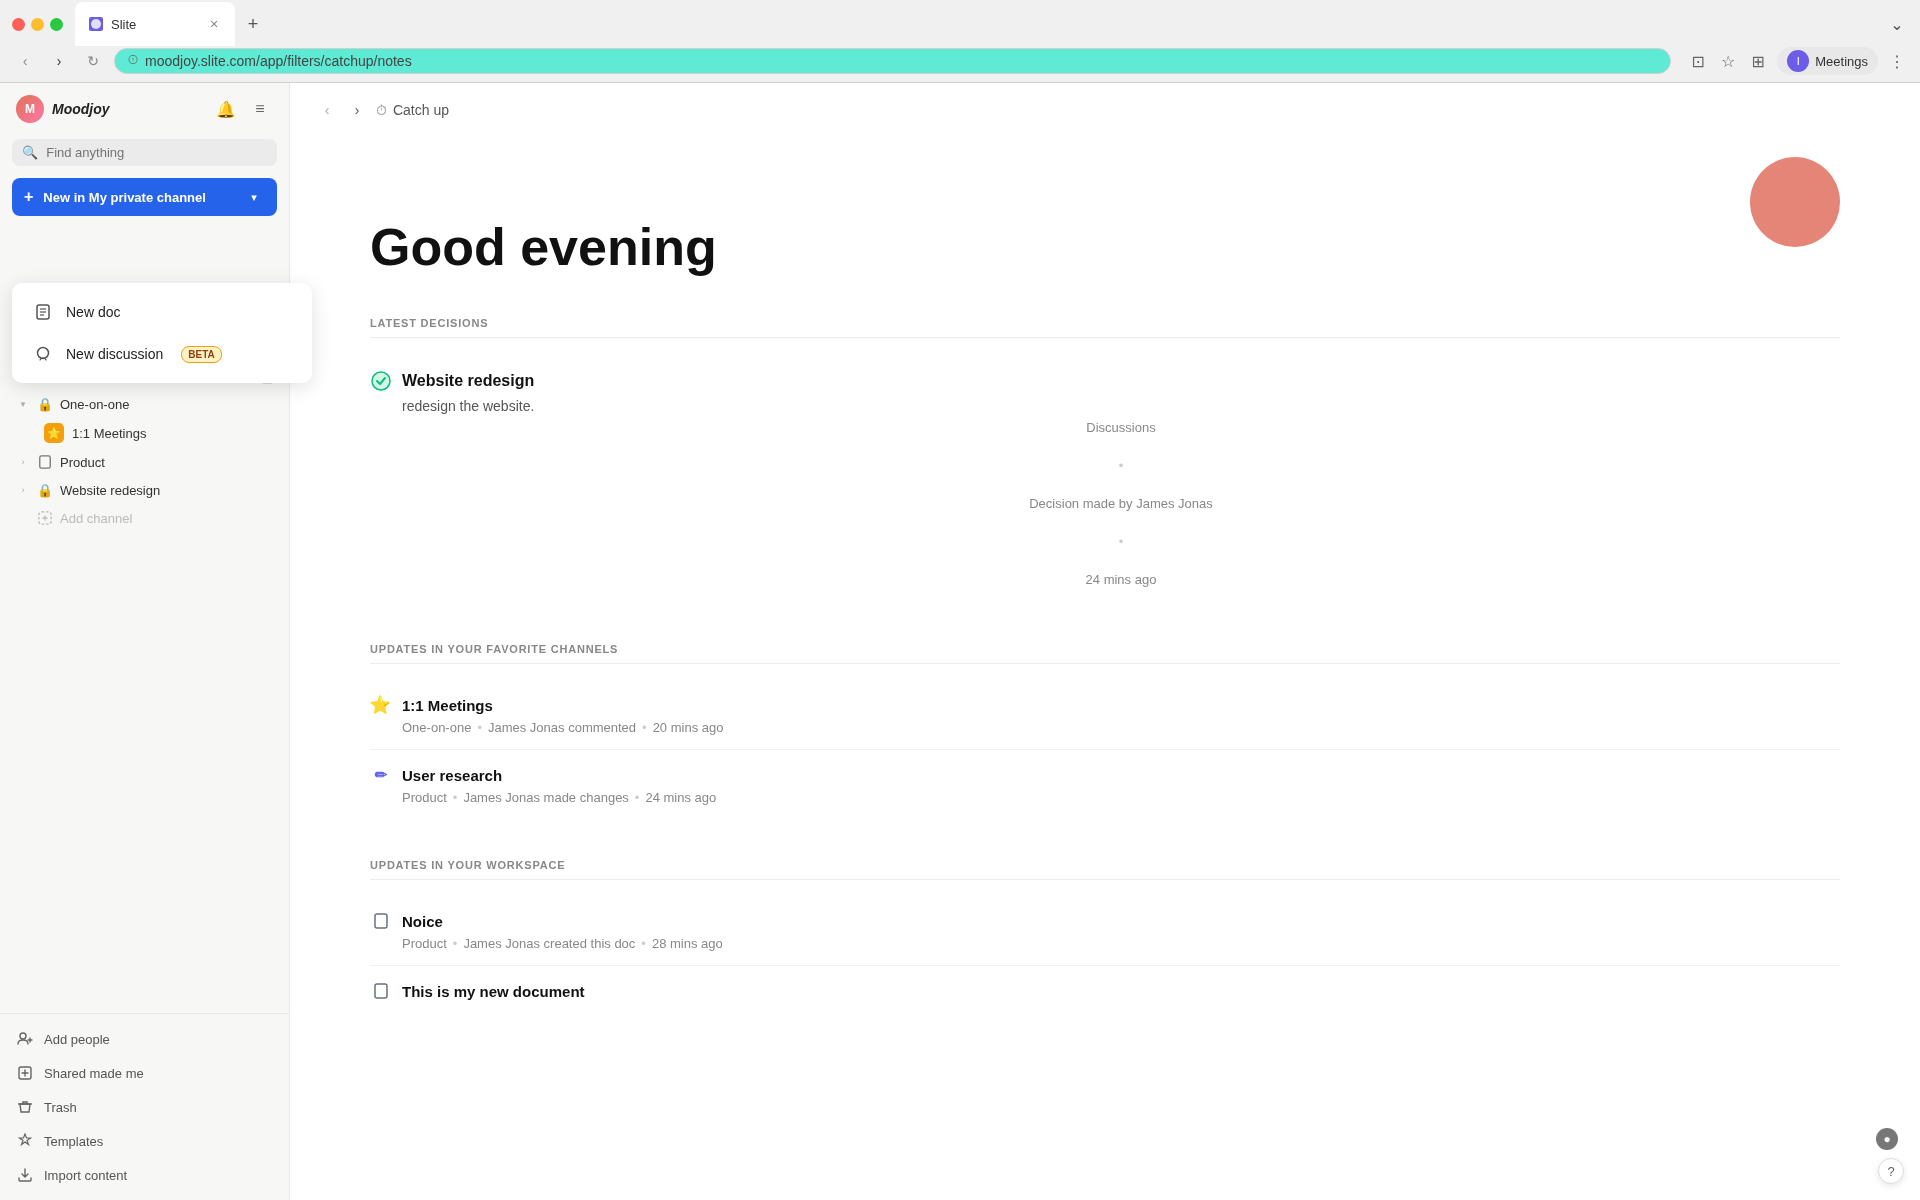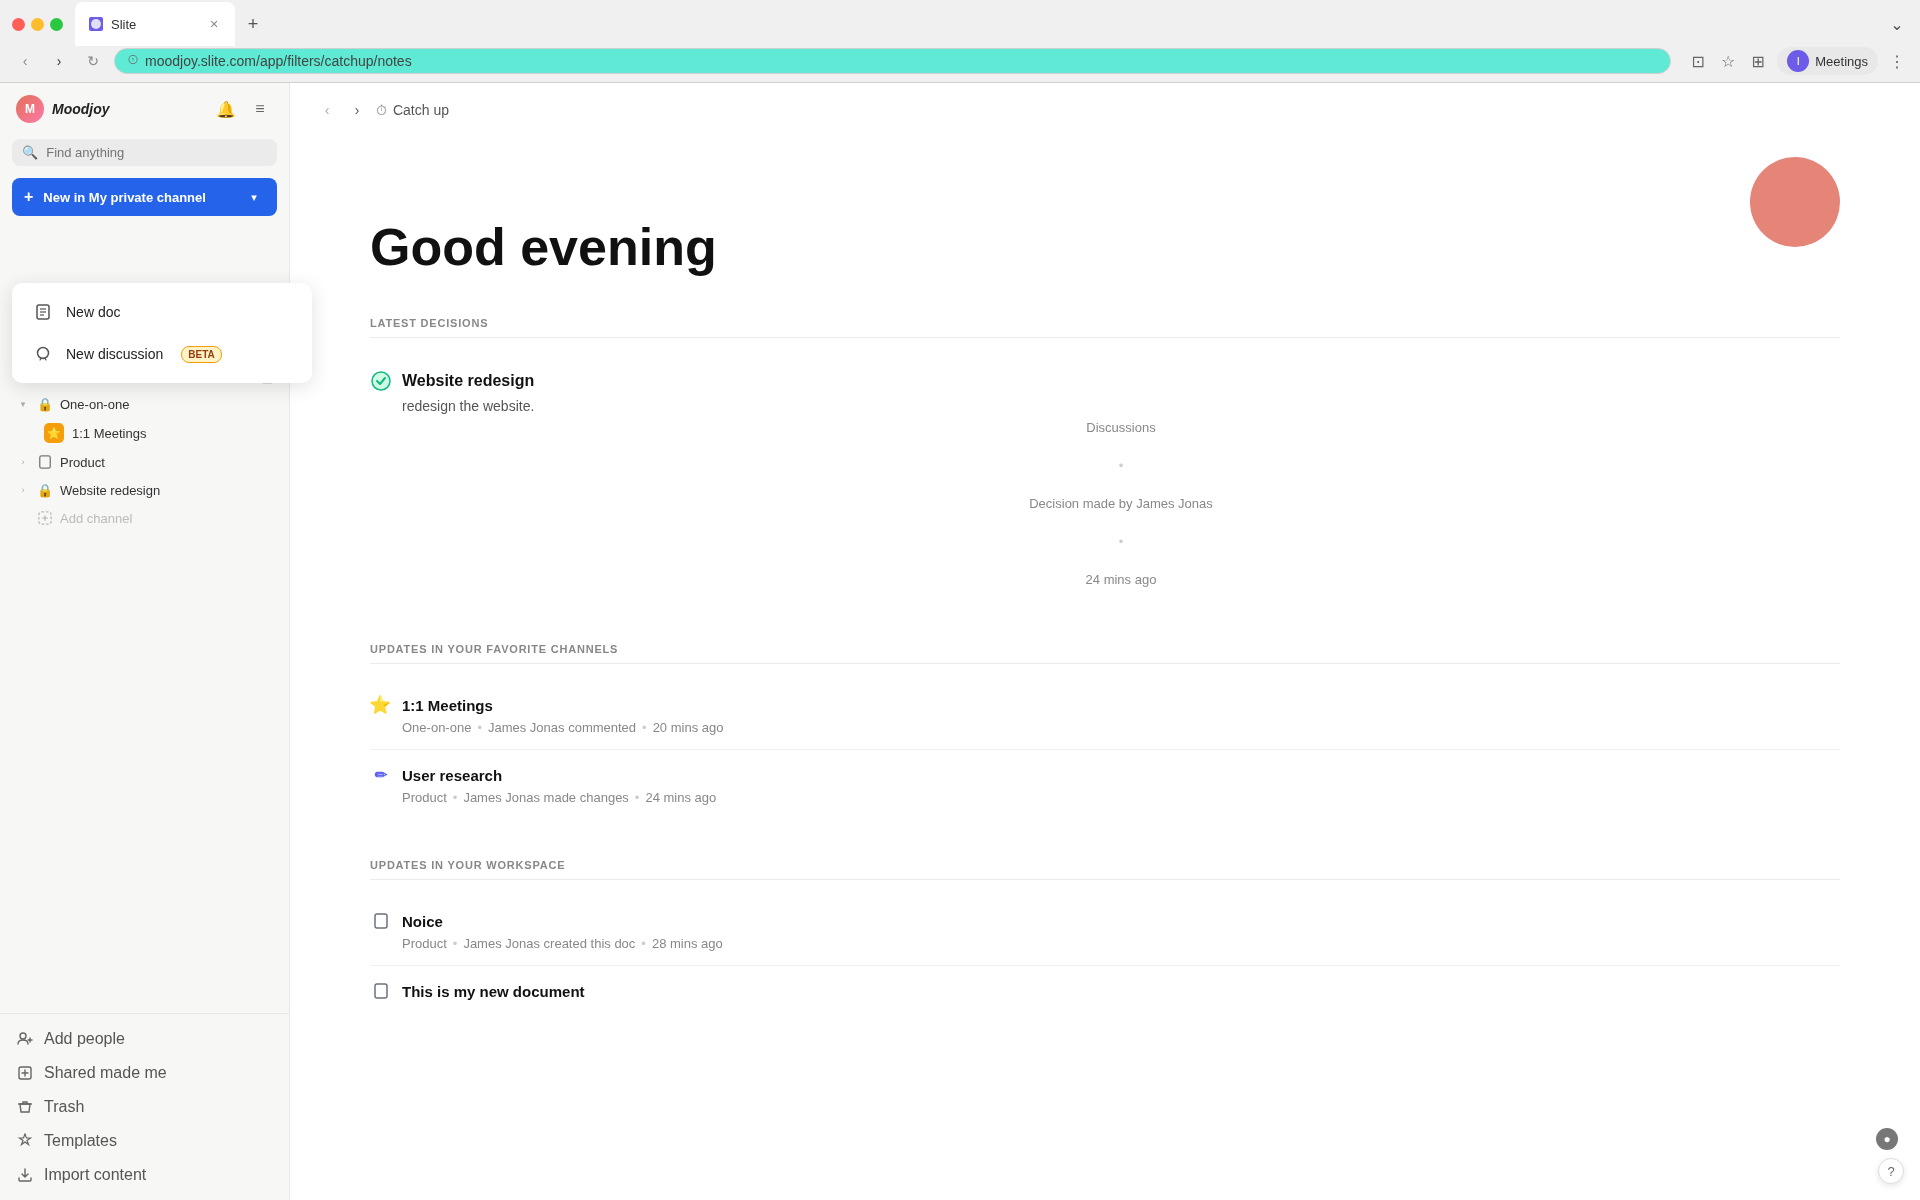--- a/index.html
+++ b/index.html
@@ -64,21 +64,21 @@
     .channel-item { display: flex; align-items: center; gap: 6px; padding: 5px 8px; border-radius: 6px; cursor: pointer; }
     .channel-chevron { width: 14px; display: flex; align-items: center; justify-content: center; color: #aaa; font-size: 9px; }
     .channel-icon { width: 18px; height: 18px; display: flex; align-items: center; justify-content: center; font-size: 13px; }
     .channel-label { font-size: 13px; color: #333; }
 
     .sub-item { display: flex; align-items: center; gap: 8px; padding: 5px 8px 5px 36px; border-radius: 6px; cursor: pointer; }
     .sub-icon { width: 20px; height: 20px; background: #f59e0b; border-radius: 5px; display: flex; align-items: center; justify-content: center; font-size: 11px; }
     .sub-label { font-size: 13px; color: #333; }
 
     .sidebar-bottom { padding: 8px; border-top: 1px solid #e8e8e8; margin-top: auto; }
-    .bottom-item { display: flex; align-items: center; gap: 10px; padding: 8px 8px; border-radius: 6px; cursor: pointer; color: #555; font-size: 16px; }
+    .bottom-item { display: flex; align-items: center; gap: 10px; padding: 8px 8px; border-radius: 6px; cursor: pointer; color: #555; font-size: 13px; }
     .bottom-icon { width: 18px; height: 18px; display: flex; align-items: center; justify-content: center; font-size: 14px; color: #666; }
 
     
     .main { flex: 1; display: flex; flex-direction: column; overflow: hidden; }
 
     
     .breadcrumb-bar { display: flex; align-items: center; gap: 6px; padding: 14px 24px; border-bottom: none; }
     .breadcrumb-nav { display: flex; align-items: center; gap: 4px; }
     .bc-btn { width: 26px; height: 26px; display: flex; align-items: center; justify-content: center; color: #aaa; font-size: 14px; cursor: pointer; border-radius: 4px; }
     .bc-btn.active { color: #555; }

